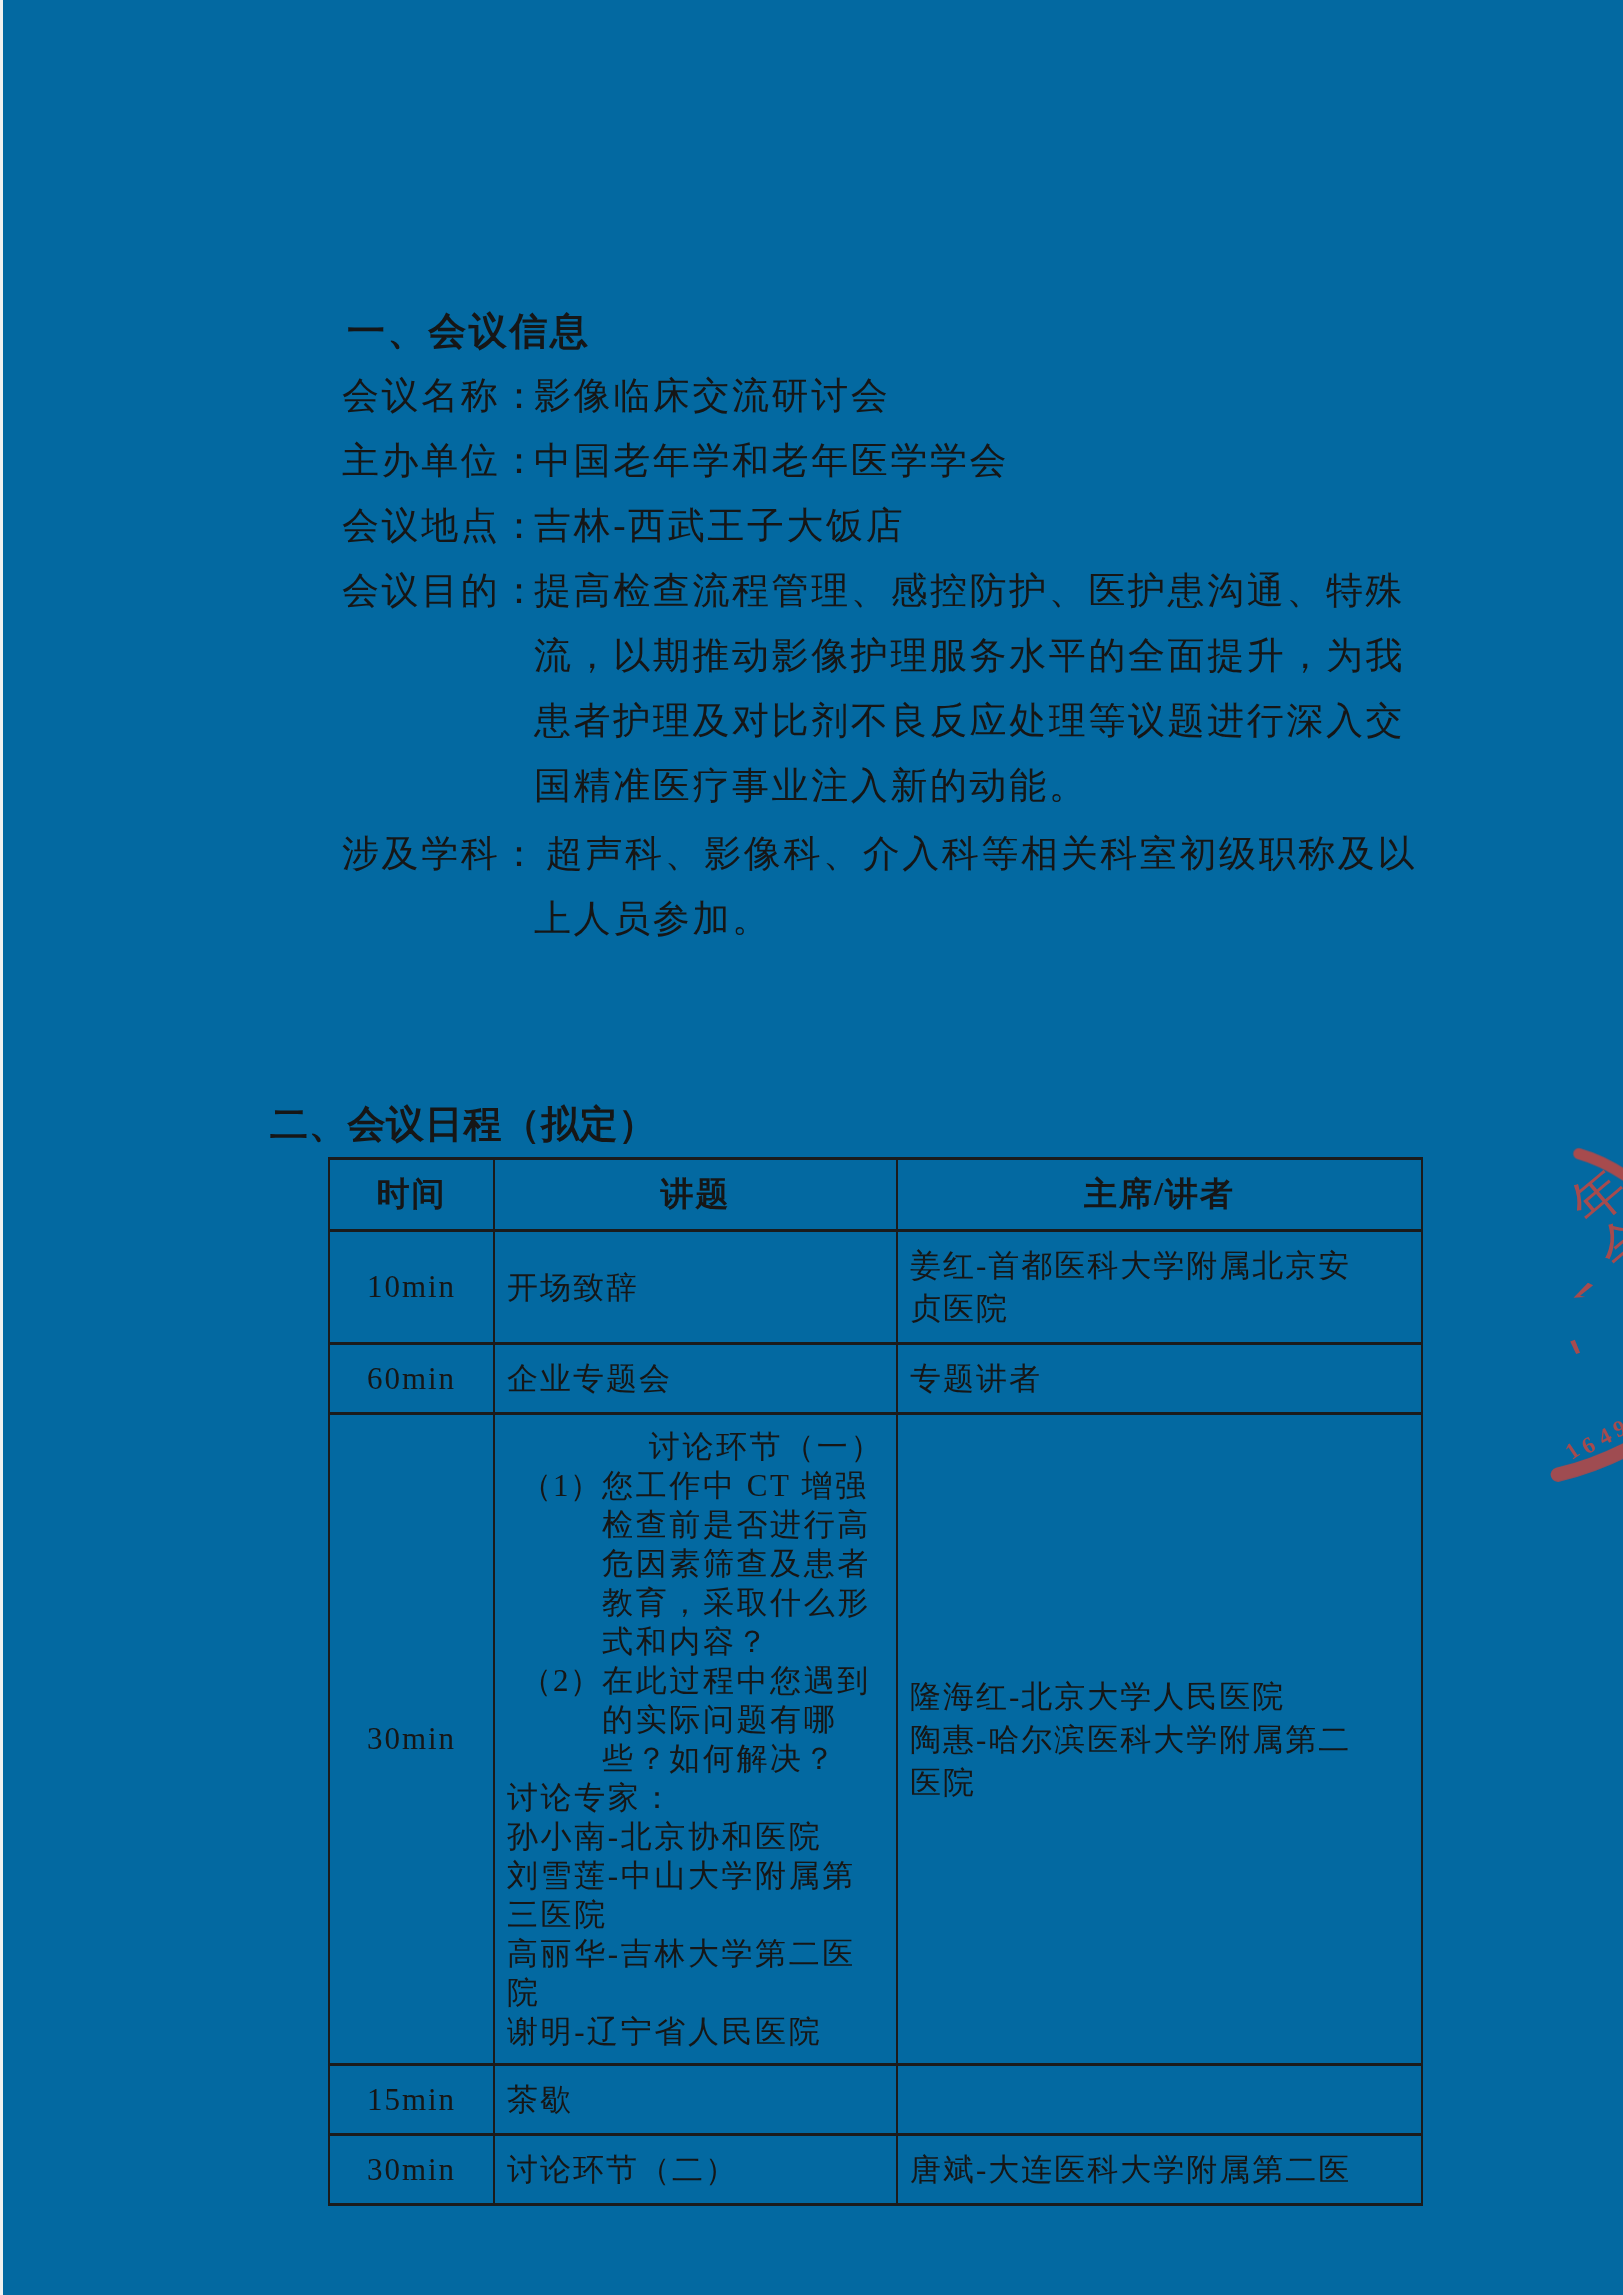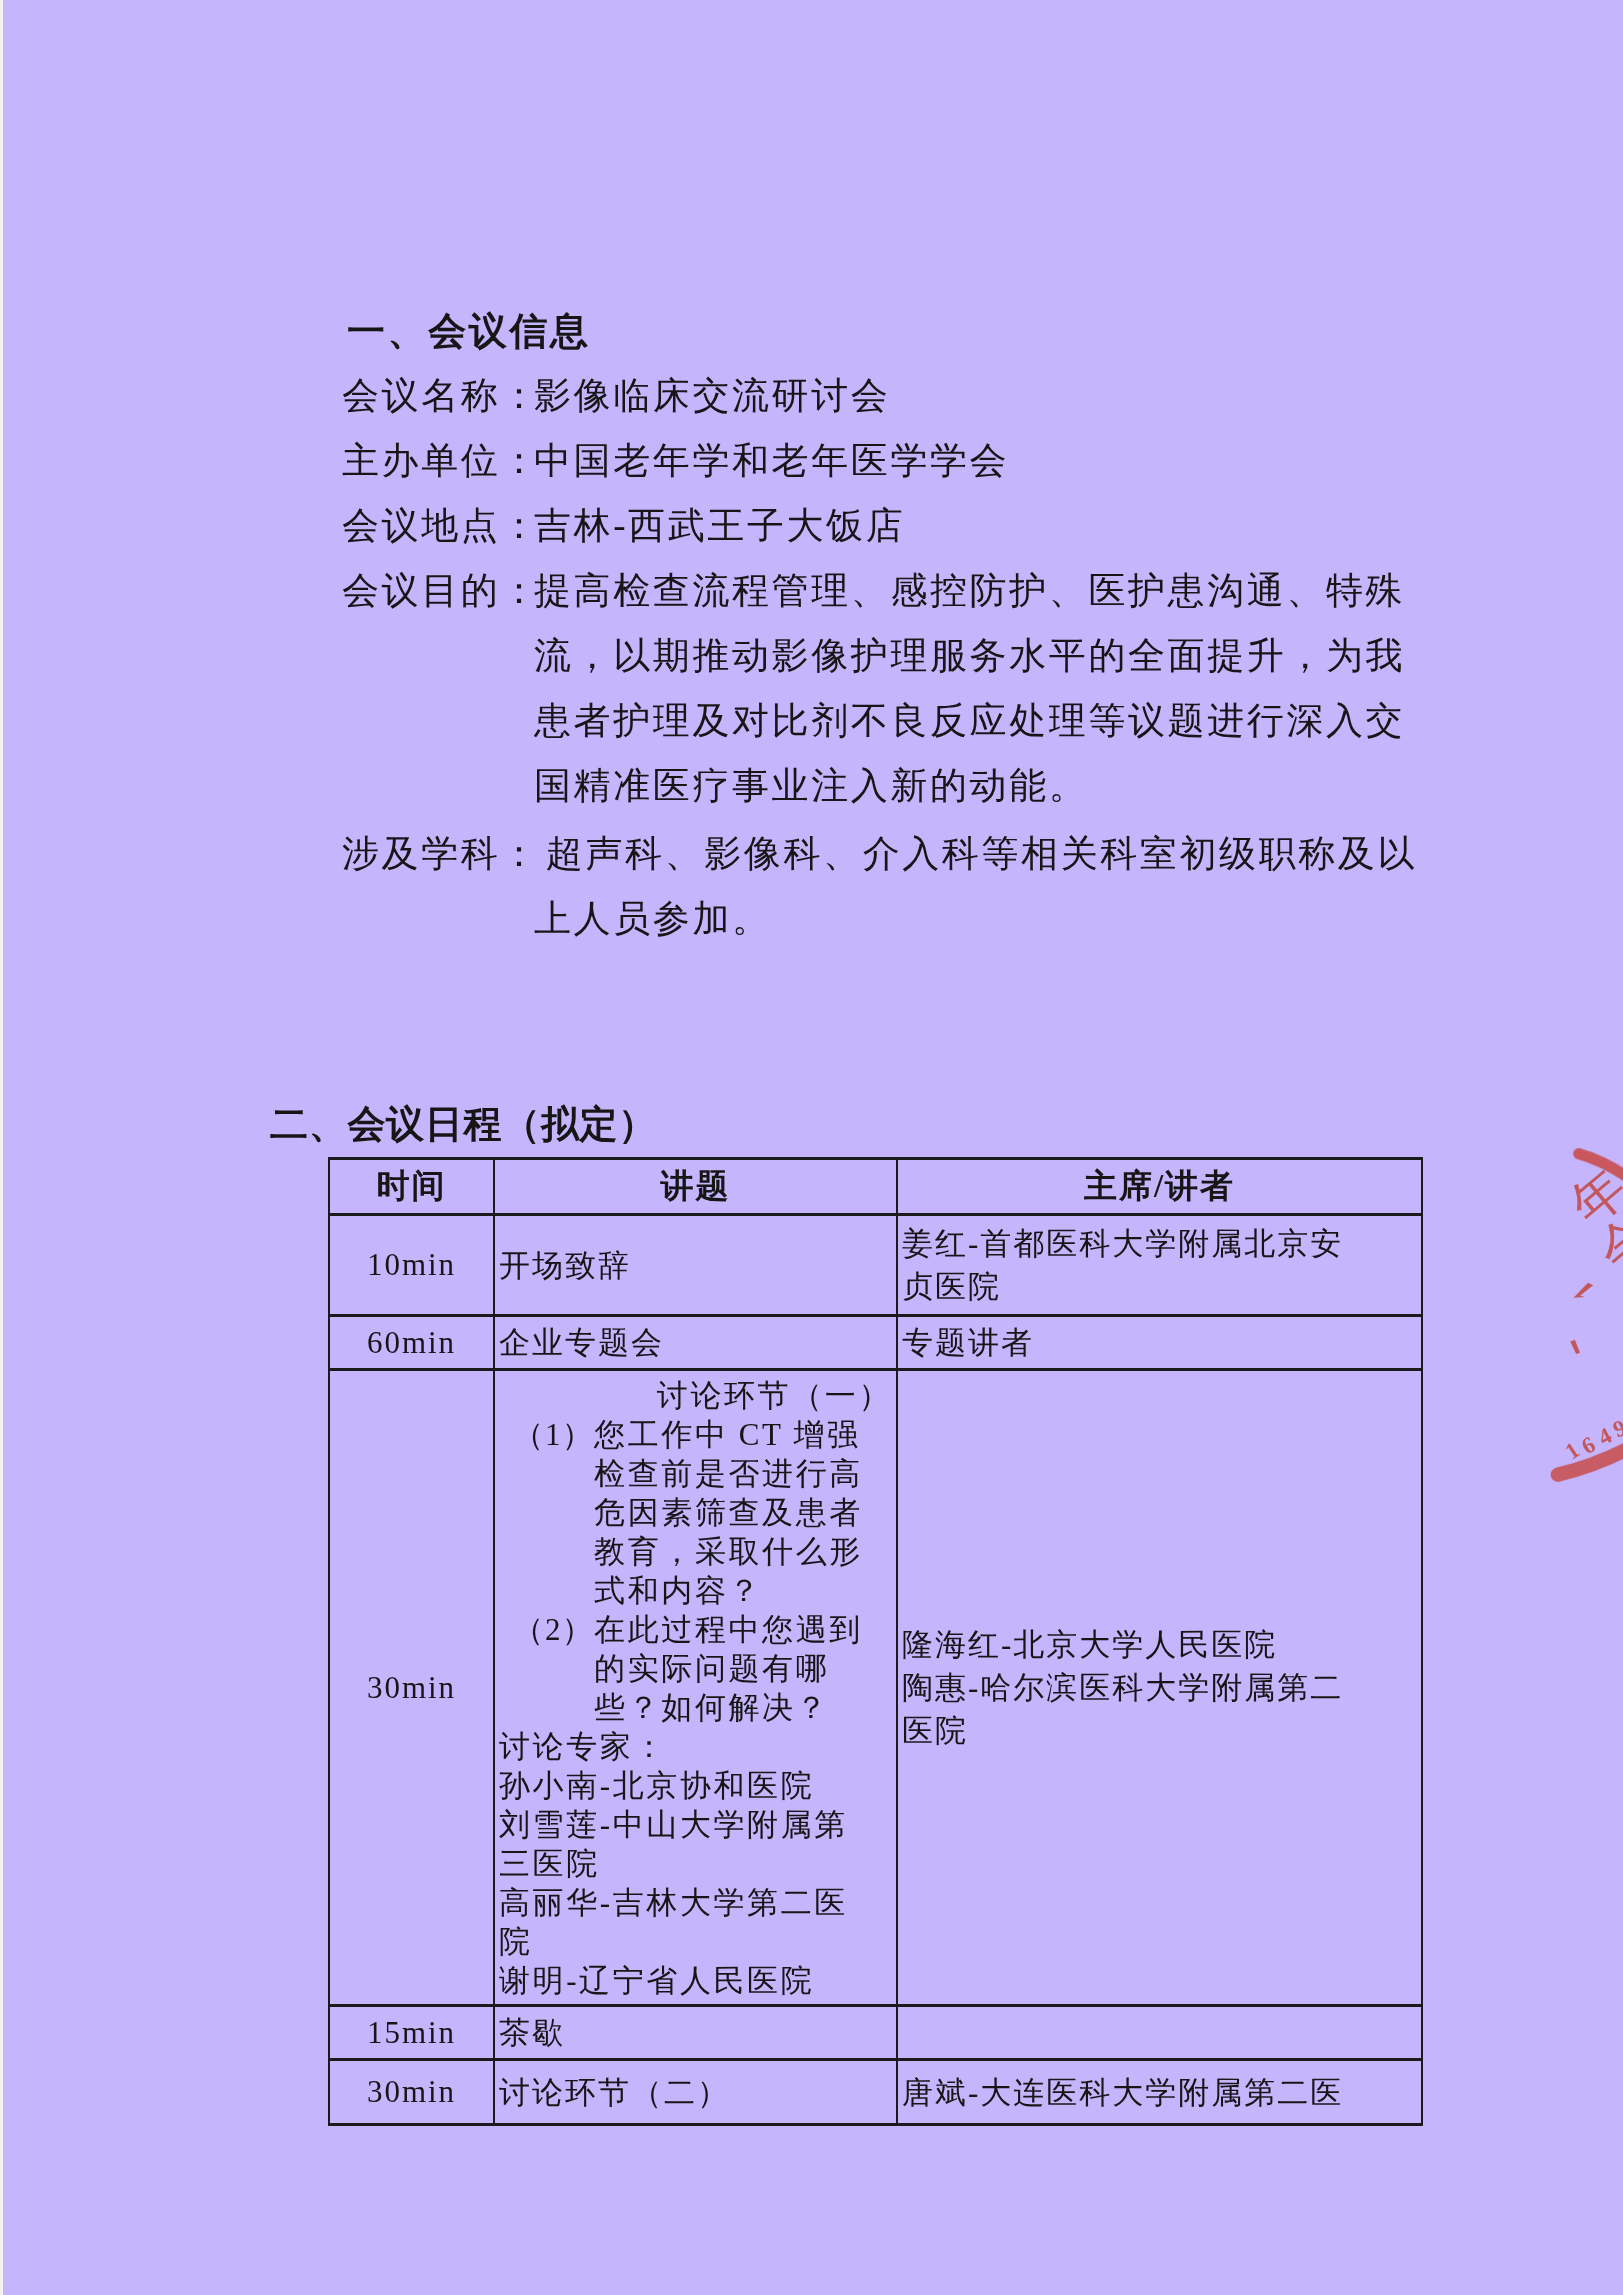--- a/index.html
+++ b/index.html
@@ -1,19 +1,19 @@
 <!DOCTYPE html>
 <html style="font-size:10.5px"><head>
 <meta charset="utf-8">
 <style>
   html,body{margin:0;padding:0;background:#9a9a9a;}
   #page{
     position:relative;
     width:1624px;height:2295px;
-    background:#c4b5fd;
+    background:#0369a1;
     overflow:hidden;
     font-family:"Liberation Serif","DejaVu Serif",serif;
     color:#161616;
   }
   
   .h1{
     position:absolute;left:347px;top:308px;
     font-size:38px;font-weight:bold;letter-spacing:2.6px;line-height:46px;
     white-space:pre;
   }
@@ -36,21 +36,21 @@
     font-size:38px;font-weight:bold;letter-spacing:0.7px;line-height:46px;
     white-space:pre;
   }
   table#schedule{
     position:absolute;left:328px;top:1157px;
     width:1093px;border-collapse:collapse;table-layout:fixed;
   }
   #schedule th,#schedule td{
     border:2px solid #1b1b1b;
     border-top-width:3.3px;border-bottom-width:3.3px;
-    padding:4px;
+    padding:12px;
     font-size:31px;letter-spacing:2px;
     vertical-align:middle;
   }
   #schedule th{font-weight:bold;text-align:center;font-size:33px;}
   td.c-time{text-align:center;letter-spacing:0.7px;}
   td.c-topic{padding:3.9px 9.2px 3.9px 15.7px;}
   td.c-speaker{padding:3.9px 9.2px 3.9px 17px;}
   .cell-lines div{line-height:43px;white-space:pre;}
   
   td.c-topic-big{vertical-align:top;padding:10.5px 6.5px 5.2px 15.7px;}

